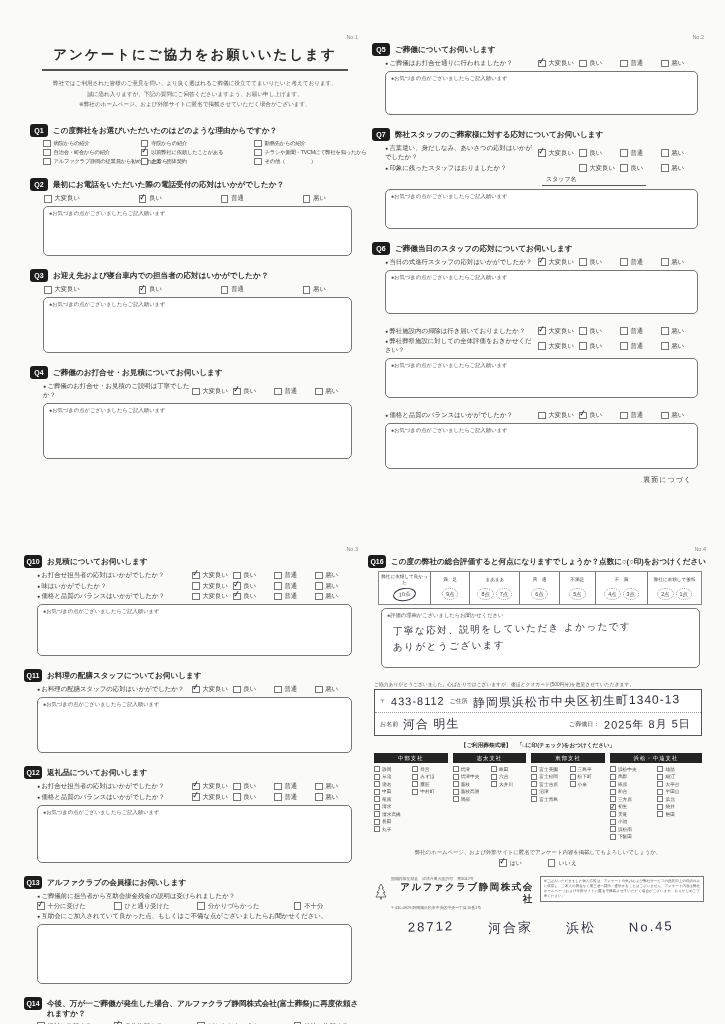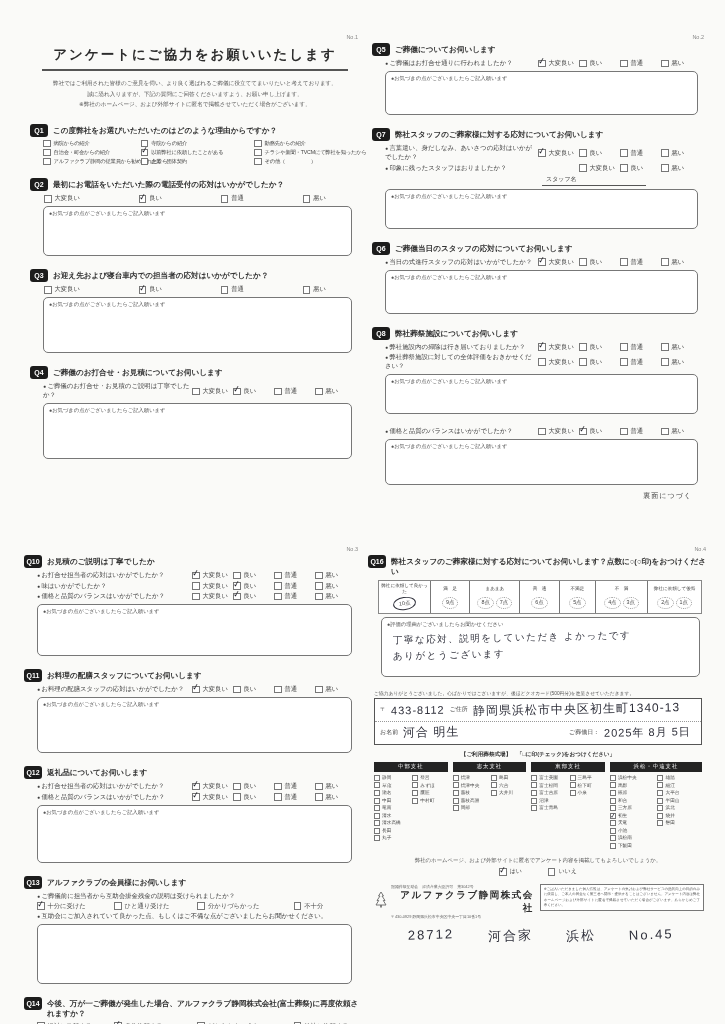--- a/index.html
+++ b/index.html
@@ -346,24 +346,20 @@
               <span class="cb"></span>
               <span class="ol">悪い</span>
             </span>
           </span>
         </div>
         <div class="cbox" style="min-height: 36px;">
           <span class="ph">●お気づきの点がございましたらご記入願います</span>
         </div>
       </div>
       <div class="q">
-        <div class="q-head">
-          <span class="q-badge">Q8</span>
-          <span class="q-title">弊社葬祭施設についてお伺いします</span>
-        </div>
         <div class="sub">
           <span class="sub-text">弊社施設内の掃除は行き届いておりましたか？</span>
           <span class="sub-opts">
             <span class="opt">
               <span class="cb checked"></span>
               <span class="ol">大変良い</span>
             </span>
             <span class="opt">
               <span class="cb"></span>
               <span class="ol">良い</span>
@@ -429,21 +425,21 @@
           <span class="ph">●お気づきの点がございましたらご記入願います</span>
         </div>
         <div class="note">裏面につづく</div>
       </div>
     </div>
     <div class="page" style="left: 22px; top: 546px; width: 340px;">
       <div class="pageno">No.3</div>
       <div class="q">
         <div class="q-head">
           <span class="q-badge">Q10</span>
-          <span class="q-title">お見積のご説明は丁寧でしたか</span>
+          <span class="q-title">お見積についてお伺いします</span>
         </div>
         <div class="sub">
           <span class="sub-text">お打合せ担当者の応対はいかがでしたか？</span>
           <span class="sub-opts">
             <span class="opt">
               <span class="cb checked"></span>
               <span class="ol">大変良い</span>
             </span>
             <span class="opt">
               <span class="cb"></span>
@@ -652,21 +648,21 @@
             </span>
           </span>
         </div>
       </div>
     </div>
     <div class="page" style="left: 366px; top: 546px; width: 344px;">
       <div class="pageno">No.4</div>
       <div class="q">
         <div class="q-head">
           <span class="q-badge">Q16</span>
-          <span class="q-title">弊社スタッフのご葬家様に対する応対についてお伺いします？点数に○(○印)をおつけください</span>
+          <span class="q-title">この度の弊社の総合評価すると何点になりますでしょうか？点数に○(○印)をおつけください</span>
         </div>
         <div class="score-table">
           <div class="score-col" style="width: 50px;">
             <div class="sc-h">弊社に依頼して良かった</div>
             <div class="sc-s">
               <span class="score circled">10点</span>
             </div>
           </div>
           <div class="score-col" style="width: 37px;">
             <div class="sc-h">満　足</div>

